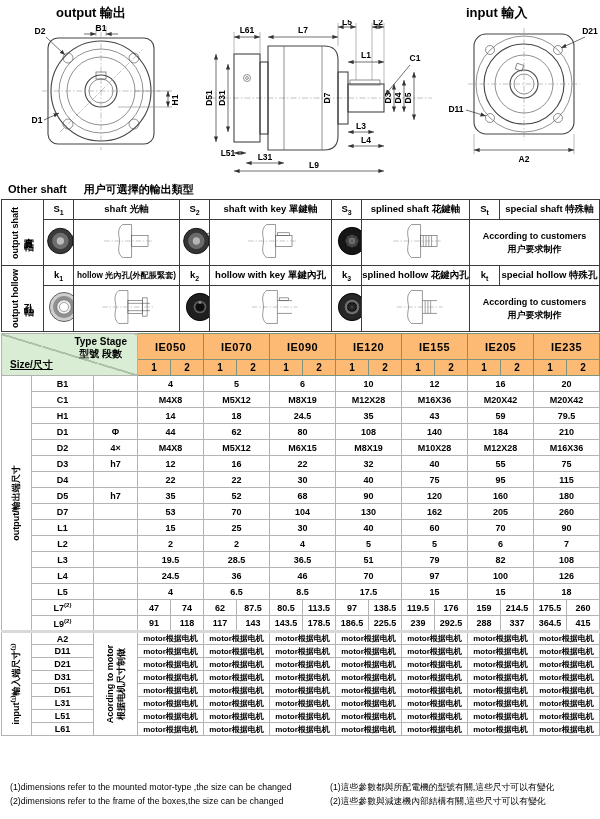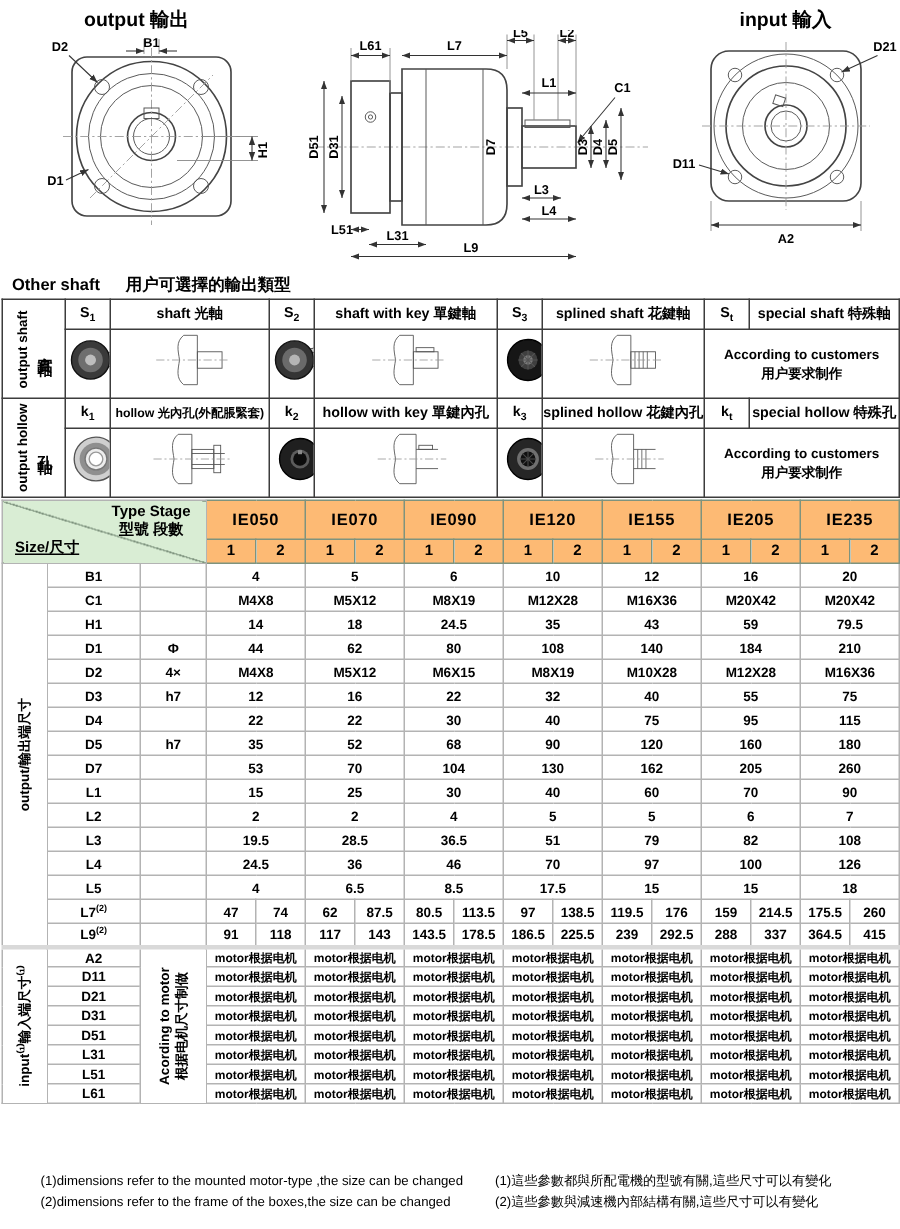--- a/index.html
+++ b/index.html
@@ -7,21 +7,21 @@
   body {
     width:600px; height:819px; position:relative; overflow:hidden;
     background:#ffffff; color:#000;
     font-family:"Liberation Sans", sans-serif;
   }
 
   
   #drawings { position:absolute; top:0; left:0; width:600px; height:181px;margin-left:16px; }
   .dtitle { position:absolute; font-weight:bold; font-size:13px; }
   #out-title { left:40px; top:4px; }
-  #in-title  { left:477px; top:4px; }
+  #in-title  { left:450px; top:4px; }
   #svg-out  { position:absolute; left:12px;  top:22px; }
   #svg-side { position:absolute; left:188px; top:20px; }
   #svg-in   { position:absolute; left:428px; top:26px; }
 
   svg text { font-family:"Liberation Sans",sans-serif; font-size:8.5px; font-weight:bold; fill:#000; text-anchor:middle; }
   .oln  { fill:none; stroke:#444; stroke-width:1.1; }
   .thin { fill:none; stroke:#555; stroke-width:0.65; }
   .cl   { fill:none; stroke:#999; stroke-width:0.6; stroke-dasharray:6 2 1.5 2; }
   .ext  { stroke:#888; stroke-width:0.6; }
   .dim  { stroke:#333; stroke-width:0.7; fill:none; }
@@ -61,21 +61,21 @@
   td.val { font-size:9px; }
   td.motor { font-size:8px; height:13px; }
   tr.inrow td { height:13px; }
   tr.input-first td { border-top:3px solid #d9d9d9; }
   .vcell { position:relative; }
   .vtext { position:absolute; left:50%; top:50%; transform:translate(-50%,-50%) rotate(-90deg);
            white-space:nowrap; font-size:9px; font-weight:bold; text-align:center; line-height:1.25; }
 
   
   #footnotes { position:absolute; top:781px; left:0; width:600px; display:flex; font-size:8.8px; }
-  #fn-en { width:330px; padding-left:27px; line-height:1.55; }
+  #fn-en { width:330px; padding-left:10px; line-height:1.55; }
   #fn-zh { width:265px; line-height:1.55; }
 </style>
 </head>
 <body>
 
 <div id="drawings">
   <div class="dtitle" id="out-title">output 輸出</div>
   <div class="dtitle" id="in-title">input 輸入</div>
 
   <svg id="svg-out" width="170" height="152" viewBox="0 0 170 152">

